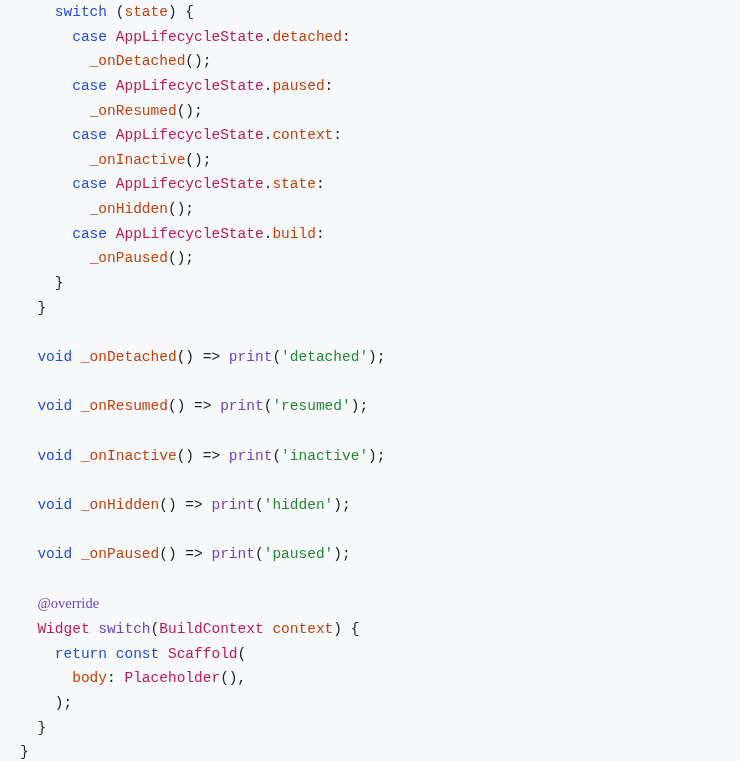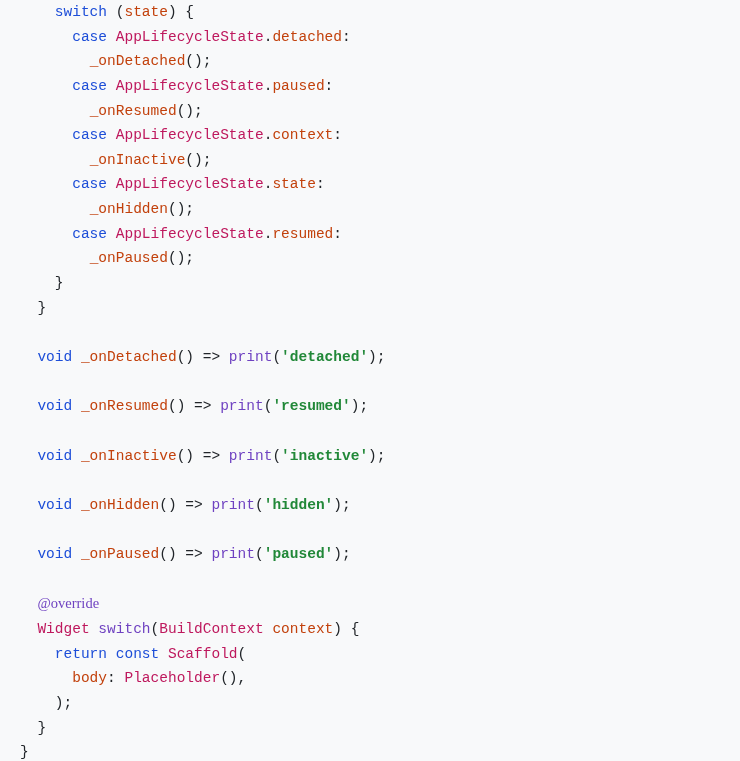--- a/index.html
+++ b/index.html
@@ -14,37 +14,37 @@
   pre {
     margin: 0;
     padding: 0 20px 20px 20px;
     white-space: pre;
     font-family: inherit;
   }
   .kw  { color: #1d4ed8; }   
   .cls { color: #be185d; }   
   .id  { color: #c2410c; }   
   .fn  { color: #6f42c1; }   
-  .str { color: #218838; font-weight: bold; }   
+  .str { color: #218838; }   
   .pn  { color: #212529; }   
   .at  { color: #6f42c1; font-family: Liberation Serif, serif; }   
 </style>
 </head>
 <body>
 
 <pre>    <span class="kw">switch</span> <span class="pn">(</span><span class="id">state</span><span class="pn">)</span> <span class="pn">{</span>
       <span class="kw">case</span> <span class="cls">AppLifecycleState</span><span class="pn">.</span><span class="id">detached</span><span class="pn">:</span>
         <span class="id">_onDetached</span><span class="pn">(</span><span class="pn">)</span><span class="pn">;</span>
       <span class="kw">case</span> <span class="cls">AppLifecycleState</span><span class="pn">.</span><span class="id">paused</span><span class="pn">:</span>
         <span class="id">_onResumed</span><span class="pn">(</span><span class="pn">)</span><span class="pn">;</span>
       <span class="kw">case</span> <span class="cls">AppLifecycleState</span><span class="pn">.</span><span class="id">context</span><span class="pn">:</span>
         <span class="id">_onInactive</span><span class="pn">(</span><span class="pn">)</span><span class="pn">;</span>
       <span class="kw">case</span> <span class="cls">AppLifecycleState</span><span class="pn">.</span><span class="id">state</span><span class="pn">:</span>
         <span class="id">_onHidden</span><span class="pn">(</span><span class="pn">)</span><span class="pn">;</span>
-      <span class="kw">case</span> <span class="cls">AppLifecycleState</span><span class="pn">.</span><span class="id">resumed</span><span class="pn">:</span>
+      <span class="kw">case</span> <span class="cls">AppLifecycleState</span><span class="pn">.</span><span class="id">build</span><span class="pn">:</span>
         <span class="id">_onPaused</span><span class="pn">(</span><span class="pn">)</span><span class="pn">;</span>
     <span class="pn">}</span>
   <span class="pn">}</span>
 
   <span class="kw">void</span> <span class="id">_onDetached</span><span class="pn">(</span><span class="pn">)</span> <span class="pn">=&gt;</span> <span class="fn">print</span><span class="pn">(</span><span class="str">'detached'</span><span class="pn">)</span><span class="pn">;</span>
 
   <span class="kw">void</span> <span class="id">_onResumed</span><span class="pn">(</span><span class="pn">)</span> <span class="pn">=&gt;</span> <span class="fn">print</span><span class="pn">(</span><span class="str">'resumed'</span><span class="pn">)</span><span class="pn">;</span>
 
   <span class="kw">void</span> <span class="id">_onInactive</span><span class="pn">(</span><span class="pn">)</span> <span class="pn">=&gt;</span> <span class="fn">print</span><span class="pn">(</span><span class="str">'inactive'</span><span class="pn">)</span><span class="pn">;</span>
 

